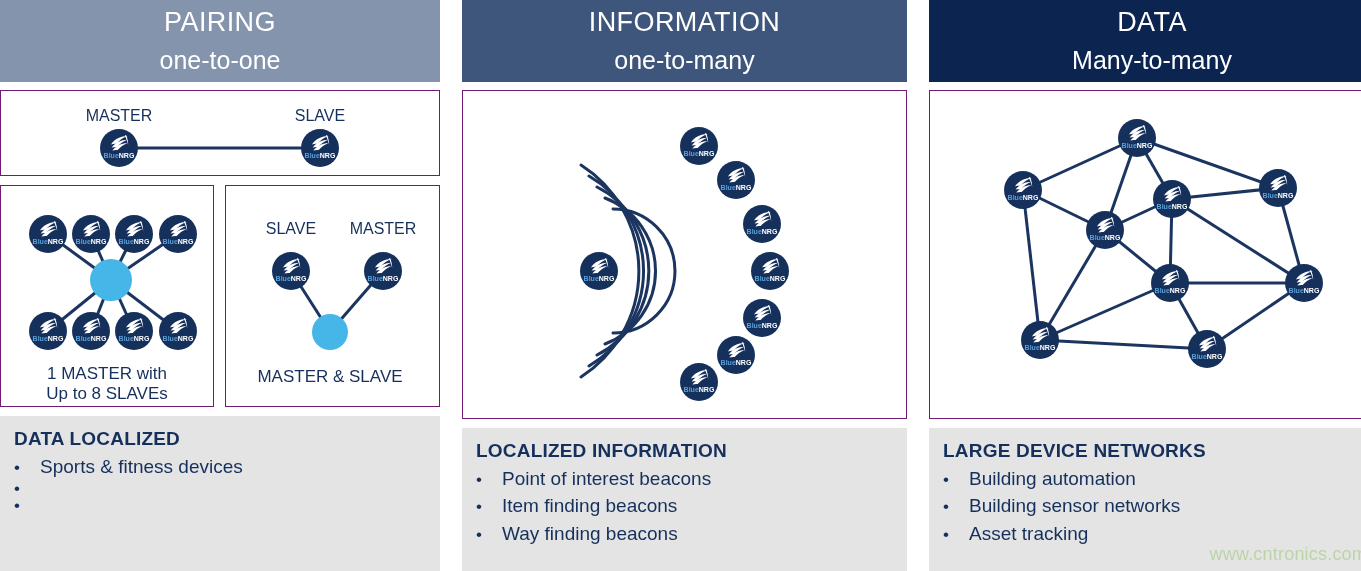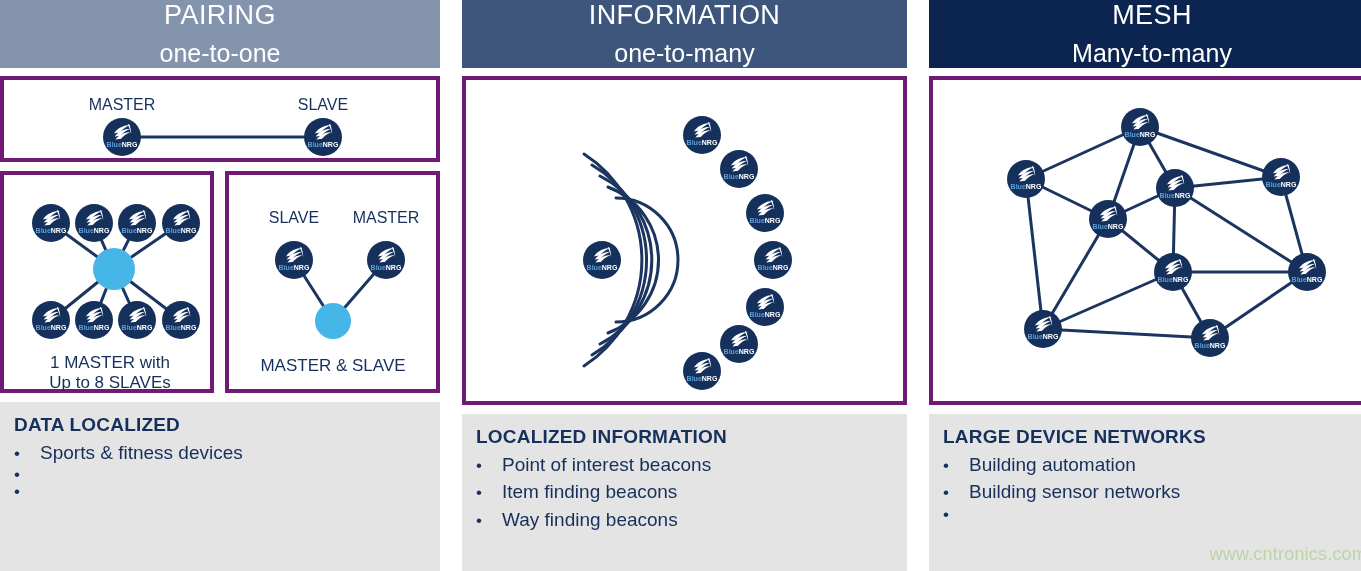--- a/index.html
+++ b/index.html
@@ -28,21 +28,21 @@
     display: flex;
     flex-direction: column;
     position: relative;
   }
   .col-pairing { width: 440px; }
   .col-broadcasting { width: 445px; }
   .col-mesh { width: 446px; }
 
   
   .banner {
-    height: 68px;
+    height: 82px;
     color: #ffffff;
     display: flex;
     flex-direction: column;
     align-items: center;
     justify-content: center;
     line-height: 1.08;
     flex: none;
   }
   .banner .title {
     font-size: 27px;
@@ -52,21 +52,21 @@
     font-size: 25px;
     margin-top: 10px;
   }
   .banner-pairing { background: #8494ac; }
   .banner-broadcasting { background: #3e557c; }
   .banner-mesh { background: #0b2450; }
 
   
   .diagram-box {
     background: #ffffff;
-    border: 4px solid #701a75;
+    border: 1px solid #701a75;
     position: relative;
     box-sizing: border-box;
   }
 
   .pairing-top {
     height: 86px;
     margin-top: 8px;
     flex: none;
   }
   .pairing-row {
@@ -291,21 +291,21 @@
           <span class="bullet">•</span>
           <span>Way finding beacons</span>
         </li>
       </ul>
     </div>
   </div>
 
   <div class="column col-mesh">
 
     <div class="banner banner-mesh">
-      <div class="title">MESH</div>
+      <div class="title">DATA</div>
       <div class="subtitle">Many-to-many</div>
     </div>
 
     <div class="diagram-box big-box">
       <svg width="444" height="327" viewBox="0 0 444 327">
         <g stroke="#1b3560" stroke-width="3">
           <line x1="207" y1="47" x2="93" y2="99"></line>
           <line x1="207" y1="47" x2="348" y2="97"></line>
           <line x1="207" y1="47" x2="175" y2="139"></line>
           <line x1="207" y1="47" x2="242" y2="108"></line>
@@ -342,19 +342,20 @@
         <li>
           <span class="bullet">•</span>
           <span>Building automation</span>
         </li>
         <li>
           <span class="bullet">•</span>
           <span>Building sensor networks</span>
         </li>
         <li>
           <span class="bullet">•</span>
+          <span>Asset tracking</span>
         </li>
       </ul>
       <div class="watermark">www.cntronics.com</div>
     </div>
   </div>
 
 </div>
 
 </body></html>

